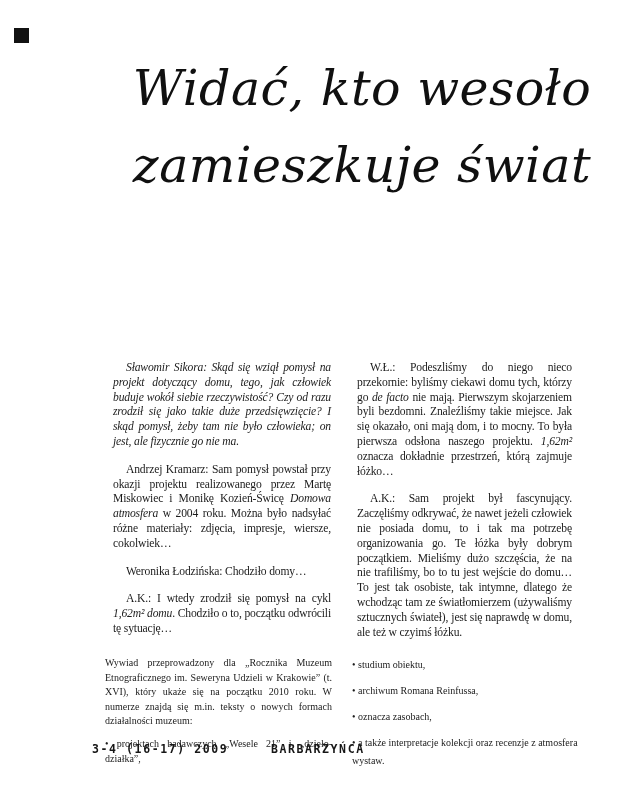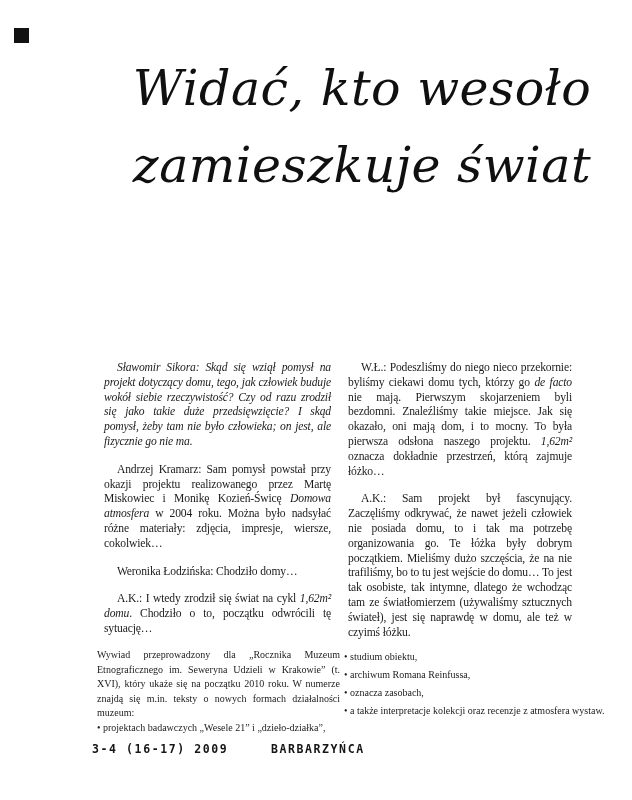--- a/index.html
+++ b/index.html
@@ -24,28 +24,28 @@
     font-family:"Liberation Sans", sans-serif;
     font-size:12.5px; line-height:22px; letter-spacing:2.2px; color:#4a4a4a;
   }
   .col {
     position:absolute; top:361px;
     font-size:11.6px; line-height:14.8px; letter-spacing:-0.15px;
     text-align:justify; hyphens:auto;
   }
   .col-left  { left:100px; width:231px; }
   .col-right { left:344px; width:228px; }
-  .col p { margin:0 0 13px 4px; text-indent:13px; }
+  .col p { margin:0 0 13px 13px; text-indent:13px; }
   .it { font-style:italic; }
   .fn {
     font-size:10px; position:absolute; color:#1b1b1b;
   }
   .fn-left  { left:97px;  top:648px; width:243px; line-height:14.6px; text-align:justify; hyphens:auto; }
   .fn-right { left:344px; top:648px; width:274px; line-height:18px; }
-  .fn div { margin:0; }
+  .fn div { margin:8px; }
   .page-footer {
     position:absolute; left:92px; top:742px;
     font-family:"DejaVu Sans Mono", monospace; font-weight:bold;
     font-size:11.5px; letter-spacing:1.6px; color:#161616; white-space:nowrap;
   }
   .page-footer .mag { margin-left:34px; }
 </style>
 </head>
 <body>
 
@@ -56,21 +56,21 @@
   <div class="article-title">
     <div>Widać, kto wesoło</div>
     <div>zamieszkuje świat</div>
   </div>
 
 
   <div class="col col-left">
       <p><span class="it">Sławomir Sikora: Skąd się wziął pomysł na projekt dotyczący domu, tego, jak człowiek buduje wokół siebie rzeczywistość? Czy od razu zrodził się jako takie duże przedsięwzięcie? I skąd pomysł, żeby tam nie było człowieka; on jest, ale fizycznie go nie ma.</span></p>
       <p><span>Andrzej Kramarz: Sam pomysł powstał przy okazji projektu realizowanego przez Martę Miskowiec i Monikę Kozień-Świcę </span><span class="it">Domowa atmosfera</span><span> w 2004 roku. Można było nadsyłać różne materiały: zdjęcia, impresje, wiersze, cokolwiek…</span></p>
       <p><span>Weronika Łodzińska: Chodziło domy…</span></p>
-      <p><span>A.K.: I wtedy zrodził się świat na cykl </span><span class="it">1,62m² domu</span><span>. Chodziło o to, początku odwrócili tę sytuację…</span></p>
+      <p><span>A.K.: I wtedy zrodził się pomysł na cykl </span><span class="it">1,62m² domu</span><span>. Chodziło o to, początku odwrócili tę sytuację…</span></p>
     </div>
 
   <div class="col col-right">
       <p><span>W.Ł.: Podeszliśmy do niego nieco przekornie: byliśmy ciekawi domu tych, którzy go </span><span class="it">de facto</span><span> nie mają. Pierwszym skojarzeniem byli bezdomni. Znaleźliśmy takie miejsce. Jak się okazało, oni mają dom, i to mocny. To była pierwsza odsłona naszego projektu. </span><span class="it">1,62m²</span><span> oznacza dokładnie przestrzeń, którą zajmuje łóżko…</span></p>
       <p><span>A.K.: Sam projekt był fascynujący. Zaczęliśmy odkrywać, że nawet jeżeli człowiek nie posiada domu, to i tak ma potrzebę organizowania go. Te łóżka były dobrym początkiem. Mieliśmy dużo szczęścia, że na nie trafiliśmy, bo to tu jest wejście do domu… To jest tak osobiste, tak intymne, dlatego że wchodząc tam ze światłomierzem (używaliśmy sztucznych świateł), jest się naprawdę w domu, ale też w czyimś łóżku.</span></p>
     </div>
 
   <div class="fn fn-left">
       <div>Wywiad przeprowadzony dla „Rocznika Muzeum Etnograficznego im. Seweryna Udzieli w Krakowie” (t. XVI), który ukaże się na początku 2010 roku. W numerze znajdą się m.in. teksty o nowych formach działalności muzeum:</div>
       <div>• projektach badawczych „Wesele 21” i „dzieło-działka”,</div>

